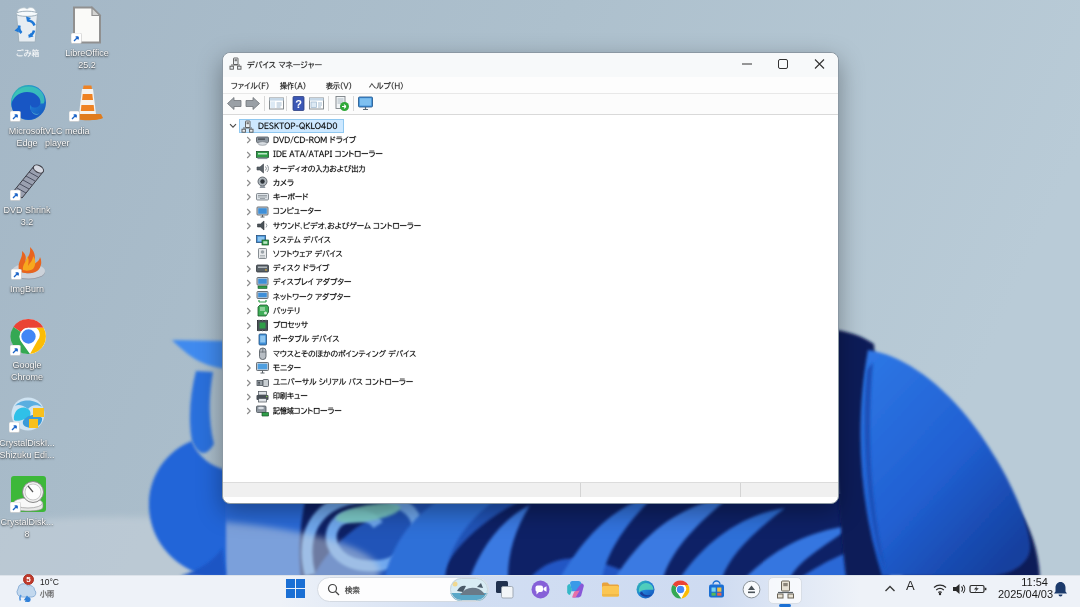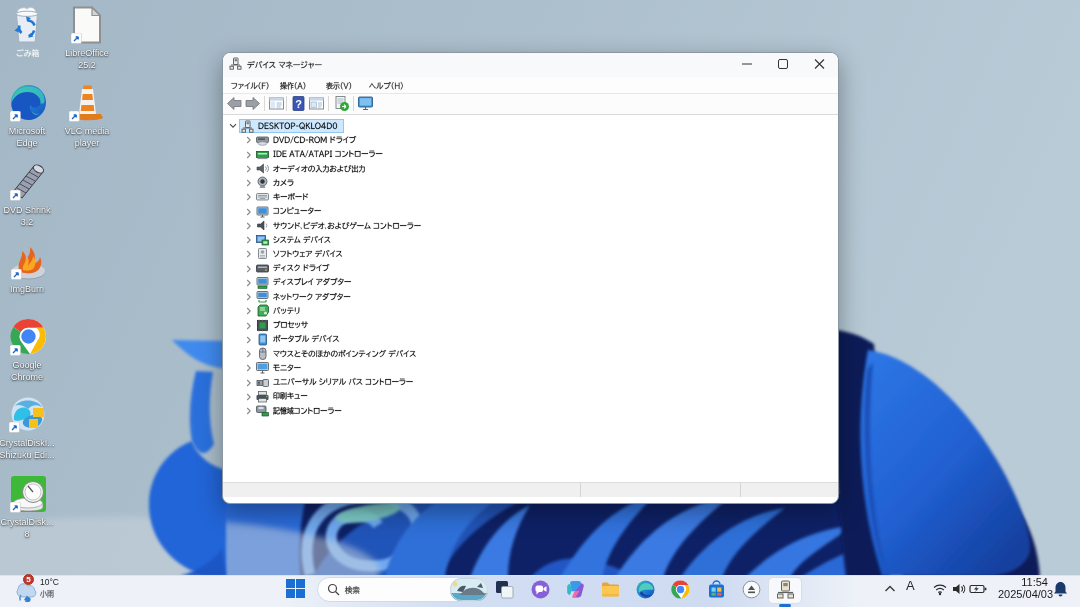--- a/index.html
+++ b/index.html
@@ -103,21 +103,21 @@
 <path d="M5 31 L13 31 L15 25 L22 25 L24 31 L32 31 L34 35 C30 38 7 38 3 35 Z" fill="#e07c1e"></path>
 <path d="M13 6 L24 6 L27 31 L10 31 Z" fill="#f5f3ef"></path>
 <path d="M13.7 11 L23.3 11 L24 17 L13.1 17 Z" fill="#ef8222"></path>
 <path d="M12.4 22 L24.7 22 L25.3 28 L11.8 28 Z" fill="#ef8222"></path>
 <path d="M14.6 2.5 L22.4 2.5 L23 6 L14 6 Z" fill="#ef8222"></path>
 </svg>
 <svg class="abs" style="left:69px;top:111px" width="11" height="11" viewBox="0 0 11 11">
       <rect width="10.5" height="10.5" rx="1.5" fill="#fff" stroke="#bbb" stroke-width="0.5"></rect>
       <path d="M3 8 L7.2 3.8 M7.2 3.8 L4.6 3.8 M7.2 3.8 L7.2 6.4" stroke="#1b64c8" stroke-width="1.3" fill="none"></path>
     </svg>
-<div class="abs" style="left:45px;top:125px;width:84px;text-align:center;font-size:9px;line-height:12px;color:#fff;text-shadow:0 1px 2px rgba(0,0,0,.75),0 0 1px rgba(0,0,0,.5)">VLC media<br>player</div>
+<div class="abs" style="left:45px;top:125px;width:84px;font-size:9px;line-height:12px;color:#fff;text-shadow:0 1px 2px rgba(0,0,0,.75),0 0 1px rgba(0,0,0,.5)">VLC media<br>player</div>
 <svg class="abs" style="left:10px;top:164px" width="36" height="37" viewBox="0 0 36 37">
 <g stroke="#3a3a42" stroke-width="1" fill="#b9bcc8">
 <path d="M24 2 L33 8 L12 34 L3 28 Z" fill="#9aa0b0"></path>
 <path d="M22 4 l9 5 M19 8 l9 5 M16 12 l9 5 M13 16 l9 5 M10 20 l9 5 M7 24 l9 5" stroke="#4a4f60" fill="none"></path>
 <ellipse cx="28.5" cy="5" rx="5.5" ry="3.4" fill="#d6d9e2" transform="rotate(30 28.5 5)"></ellipse>
 </g>
     </svg>
 <svg class="abs" style="left:10px;top:190px" width="11" height="11" viewBox="0 0 11 11">
       <rect width="10.5" height="10.5" rx="1.5" fill="#fff" stroke="#bbb" stroke-width="0.5"></rect>
       <path d="M3 8 L7.2 3.8 M7.2 3.8 L4.6 3.8 M7.2 3.8 L7.2 6.4" stroke="#1b64c8" stroke-width="1.3" fill="none"></path>

